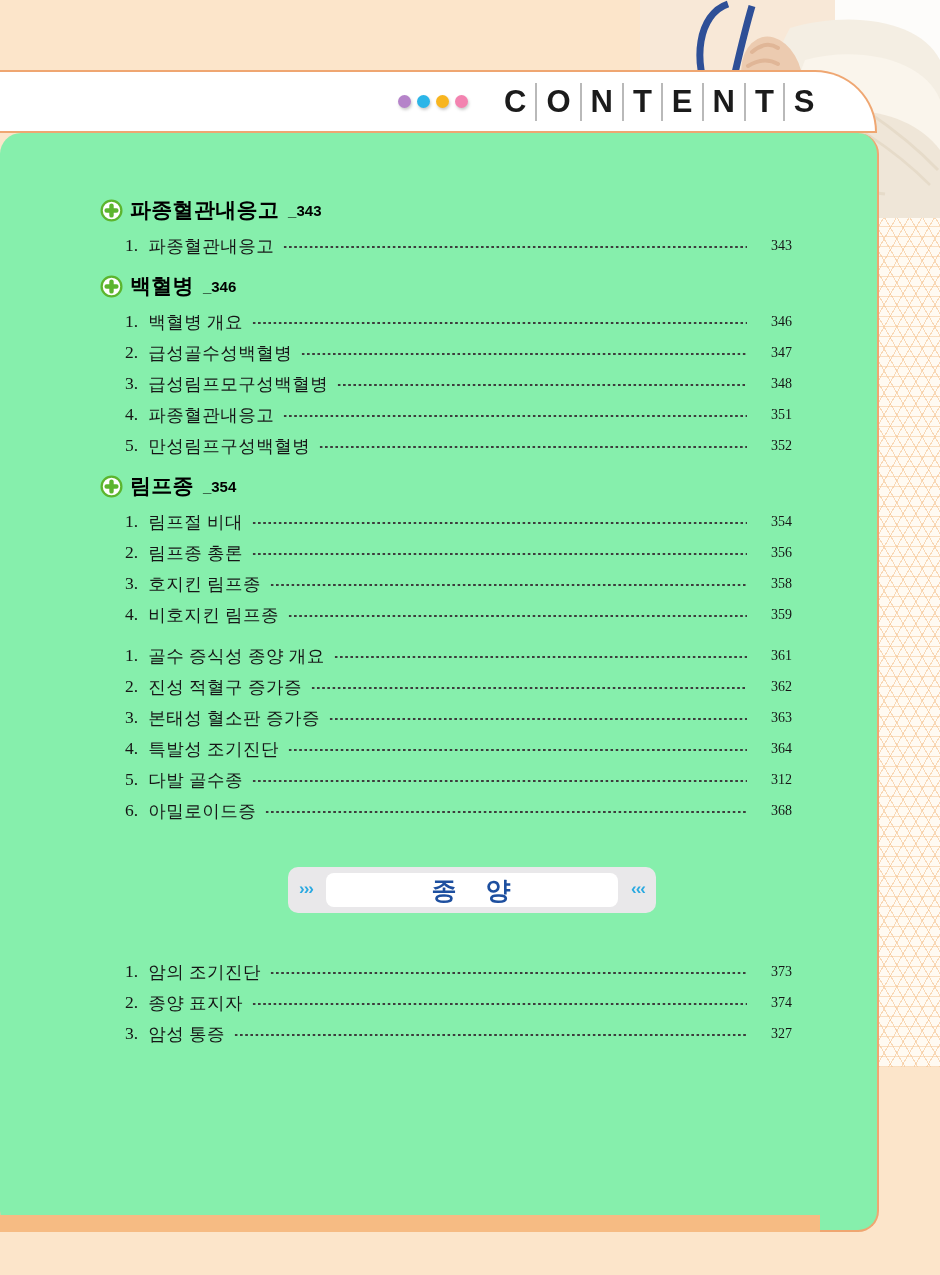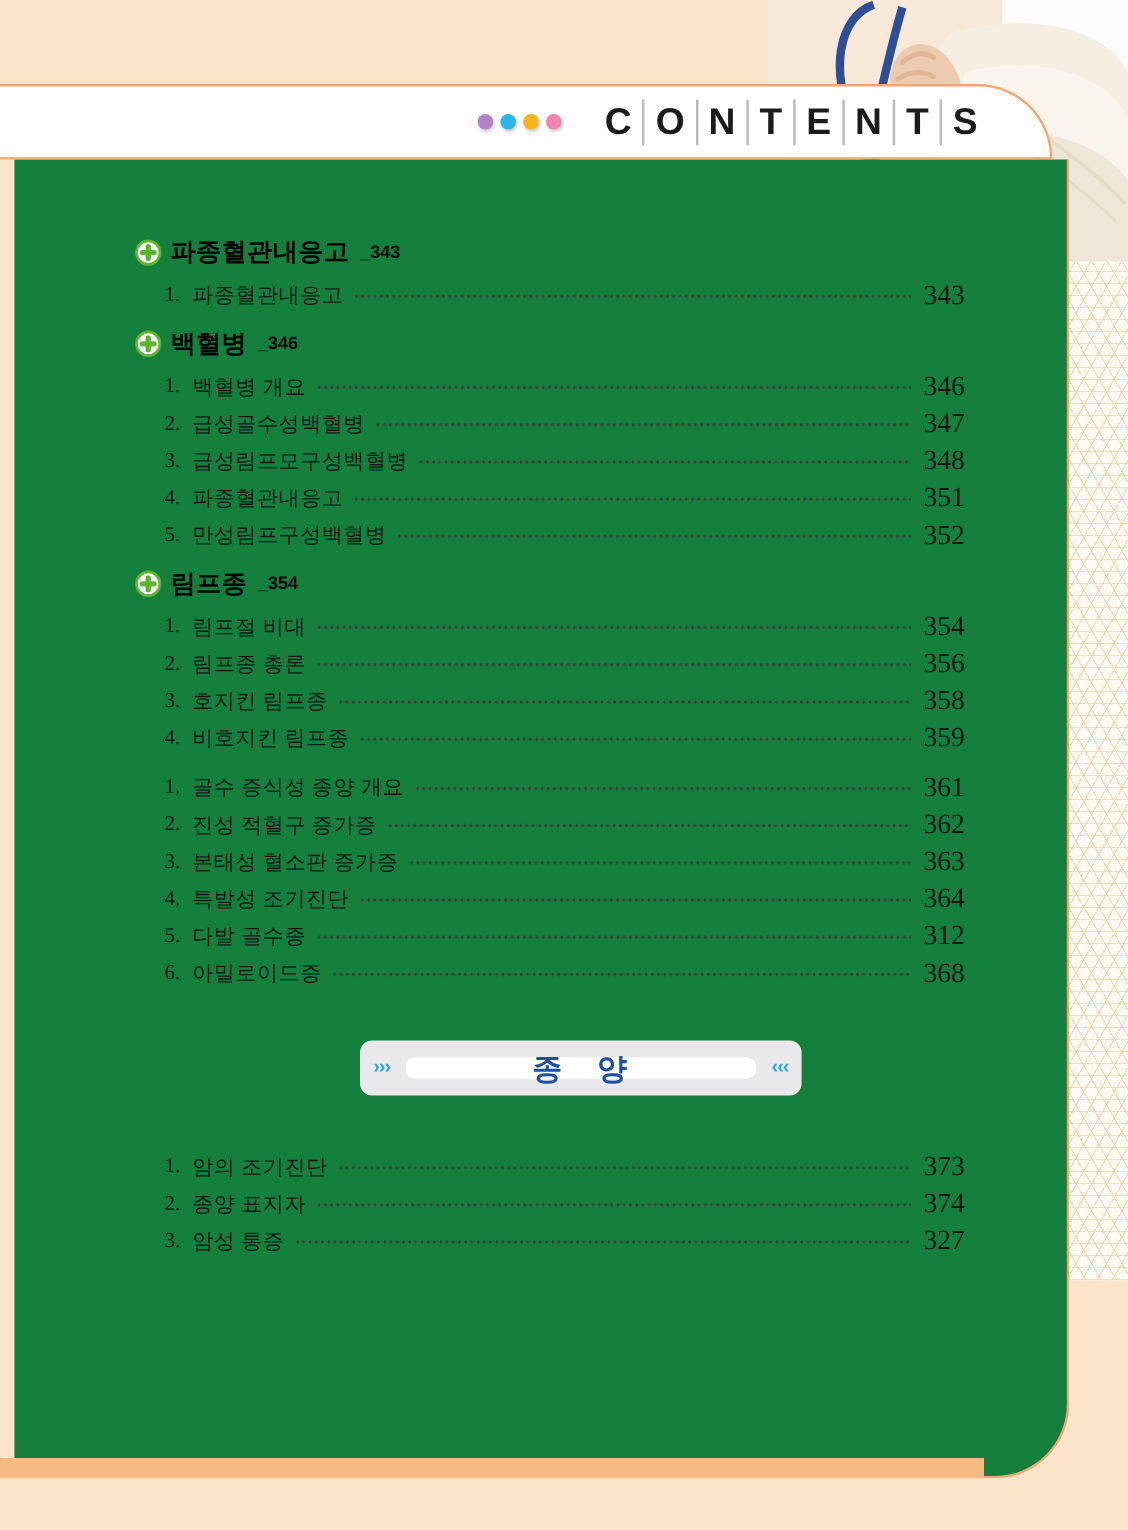--- a/index.html
+++ b/index.html
@@ -18,24 +18,25 @@
     position:absolute; left:879px; top:218px; width:61px; height:849px; z-index:1;
     background-color:#fffaf2;
     background-image:
       repeating-linear-gradient(60deg,  rgba(245,198,150,.65) 0 1px, transparent 1px 11px),
       repeating-linear-gradient(-60deg, rgba(245,198,150,.65) 0 1px, transparent 1px 11px),
       repeating-linear-gradient(0deg,   rgba(245,198,150,.55) 0 1px, transparent 1px 10px);
   }
 
   
   .main-panel {
-    position:absolute; left:12px; top:133px; width:879px; height:1099px; z-index:2;
-    background:#15803d;
+    position:absolute; left:0; top:133px; width:879px; height:1099px; z-index:2;
+    background:#86efac;
     border-right:2px solid #efa671; border-bottom:2px solid #efa671;
     border-bottom-right-radius:62px;
+    border-radius:21px;
   }
 
   
   .header-band {
     position:absolute; left:0; top:70px; width:877px; height:63px; z-index:3;
     background:#fff;
     border-top:2px solid #efa671; border-bottom:2px solid #efa671; border-right:2px solid #efa671;
     border-top-right-radius:62px;
     display:flex; align-items:center;
   }
@@ -59,27 +60,27 @@
   .sec-title { font-size:21px; font-weight:700; color:#000; margin-left:7px; letter-spacing:.3px; }
   .sec-page  { font-size:15px; font-weight:700; color:#000; margin-left:9px; }
   .rows { margin-left:25px; }
   .row { display:flex; align-items:center; height:31px;
          font-family:"Liberation Serif","DejaVu Serif",serif; font-size:17.5px; }
   .num { margin-right:10px; }
   .lbl { letter-spacing:.5px; white-space:nowrap; }
   .leader { flex:1; height:16px; margin:2px 5px 0 9px;
             background-image:radial-gradient(circle at 2px 8px,#3c3c3c 1.15px,transparent 1.45px);
             background-size:5.2px 16px; background-repeat:repeat-x; }
-  .pg { width:40px; text-align:right; font-size:23px; }
+  .pg { width:40px; text-align:right; font-size:14px; }
 
   
   .divider { position:relative; width:368px; height:46px; margin:41px 0 43px 188px;
              background:#e9e8ea; border-radius:10px; display:flex; align-items:center;
              justify-content:center; }
-  .divider-inner { width:292px; height:18px; background:#fff; border-radius:8px;
+  .divider-inner { width:292px; height:34px; background:#fff; border-radius:8px;
                    display:flex; align-items:center; justify-content:center; }
   .divider-label { font-size:25px; font-weight:700; color:#1d4f9f; word-spacing:18px;
                    letter-spacing:2px; }
   .chev { position:absolute; top:50%; transform:translateY(-54%); font-size:17px;
           font-weight:700; color:#2aa9e1; letter-spacing:-1px; }
   .chev.left { left:11px; } .chev.right { right:11px; }
 </style>
 </head>
 <body>
 

